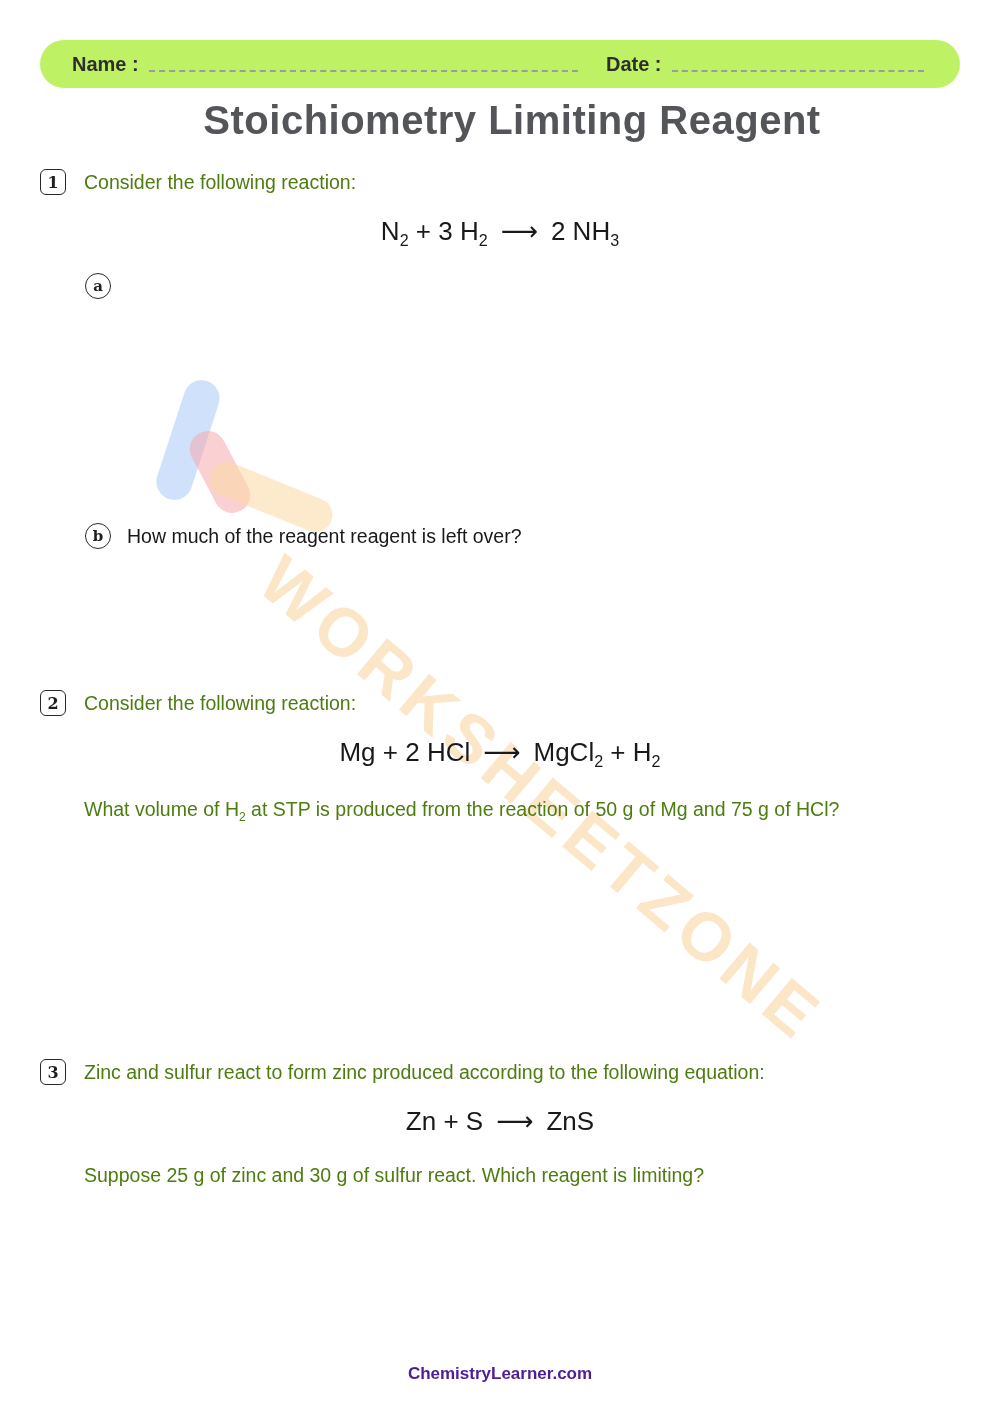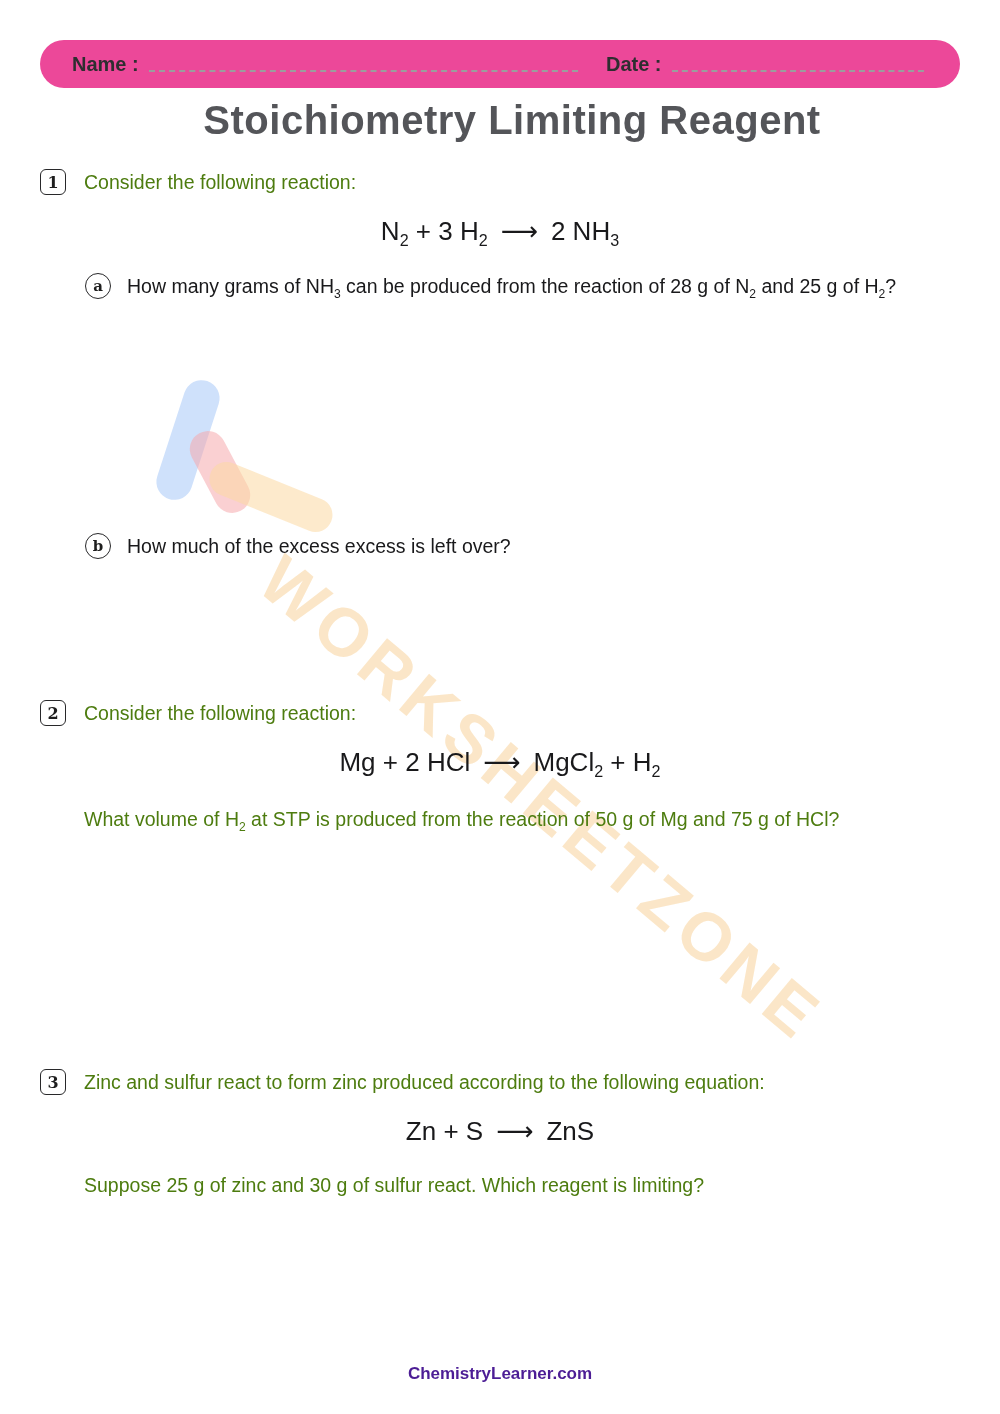--- a/index.html
+++ b/index.html
@@ -13,21 +13,21 @@
     overflow:hidden;
     font-family:"Liberation Sans","DejaVu Sans",sans-serif;
     color:#1e1e1e;
   }
 
   
   .header-bar {
     position:absolute;
     left:40px; top:40px;
     width:920px; height:48px;
-    background:#ec4899;
+    background:#bef264;
     border-radius:26px;
     display:flex;
     align-items:center;
     padding:0 32px;
   }
   .hb-label {
     font-size:20px;
     font-weight:700;
     color:#2e2e30;
     white-space:nowrap;
@@ -155,26 +155,25 @@
   <div class="content">
 
     <div class="q-row">
       <span class="q-num">1</span>
       <span class="q-prompt">Consider the following reaction:</span>
     </div>
     <div class="equation mt-eq1">N<sub>2</sub> + 3 H<sub>2</sub> ⟶ 2 NH<sub>3</sub></div>
 
     <div class="part-row mt-parta">
       <span class="part-letter">a</span>
-      <span class="part-text">How many grams of NH<sub>3</sub> can be produced from the reaction of 28 g of N<sub>2</sub> and 25 g of H<sub>2</sub>?</span>
     </div>
 
     <div class="part-row mt-partb">
       <span class="part-letter">b</span>
-      <span class="part-text">How much of the excess excess is left over?</span>
+      <span class="part-text">How much of the reagent reagent is left over?</span>
     </div>
 
     <div class="q-row mt-q2">
       <span class="q-num">2</span>
       <span class="q-prompt">Consider the following reaction:</span>
     </div>
     <div class="equation">Mg + 2 HCl ⟶ MgCl<sub>2</sub> + H<sub>2</sub></div>
     <div class="q-body q-text">What volume of H<sub>2</sub> at STP is produced from the reaction of 50 g of Mg and 75 g of HCl?</div>
 
     <div class="q-row mt-q3">

